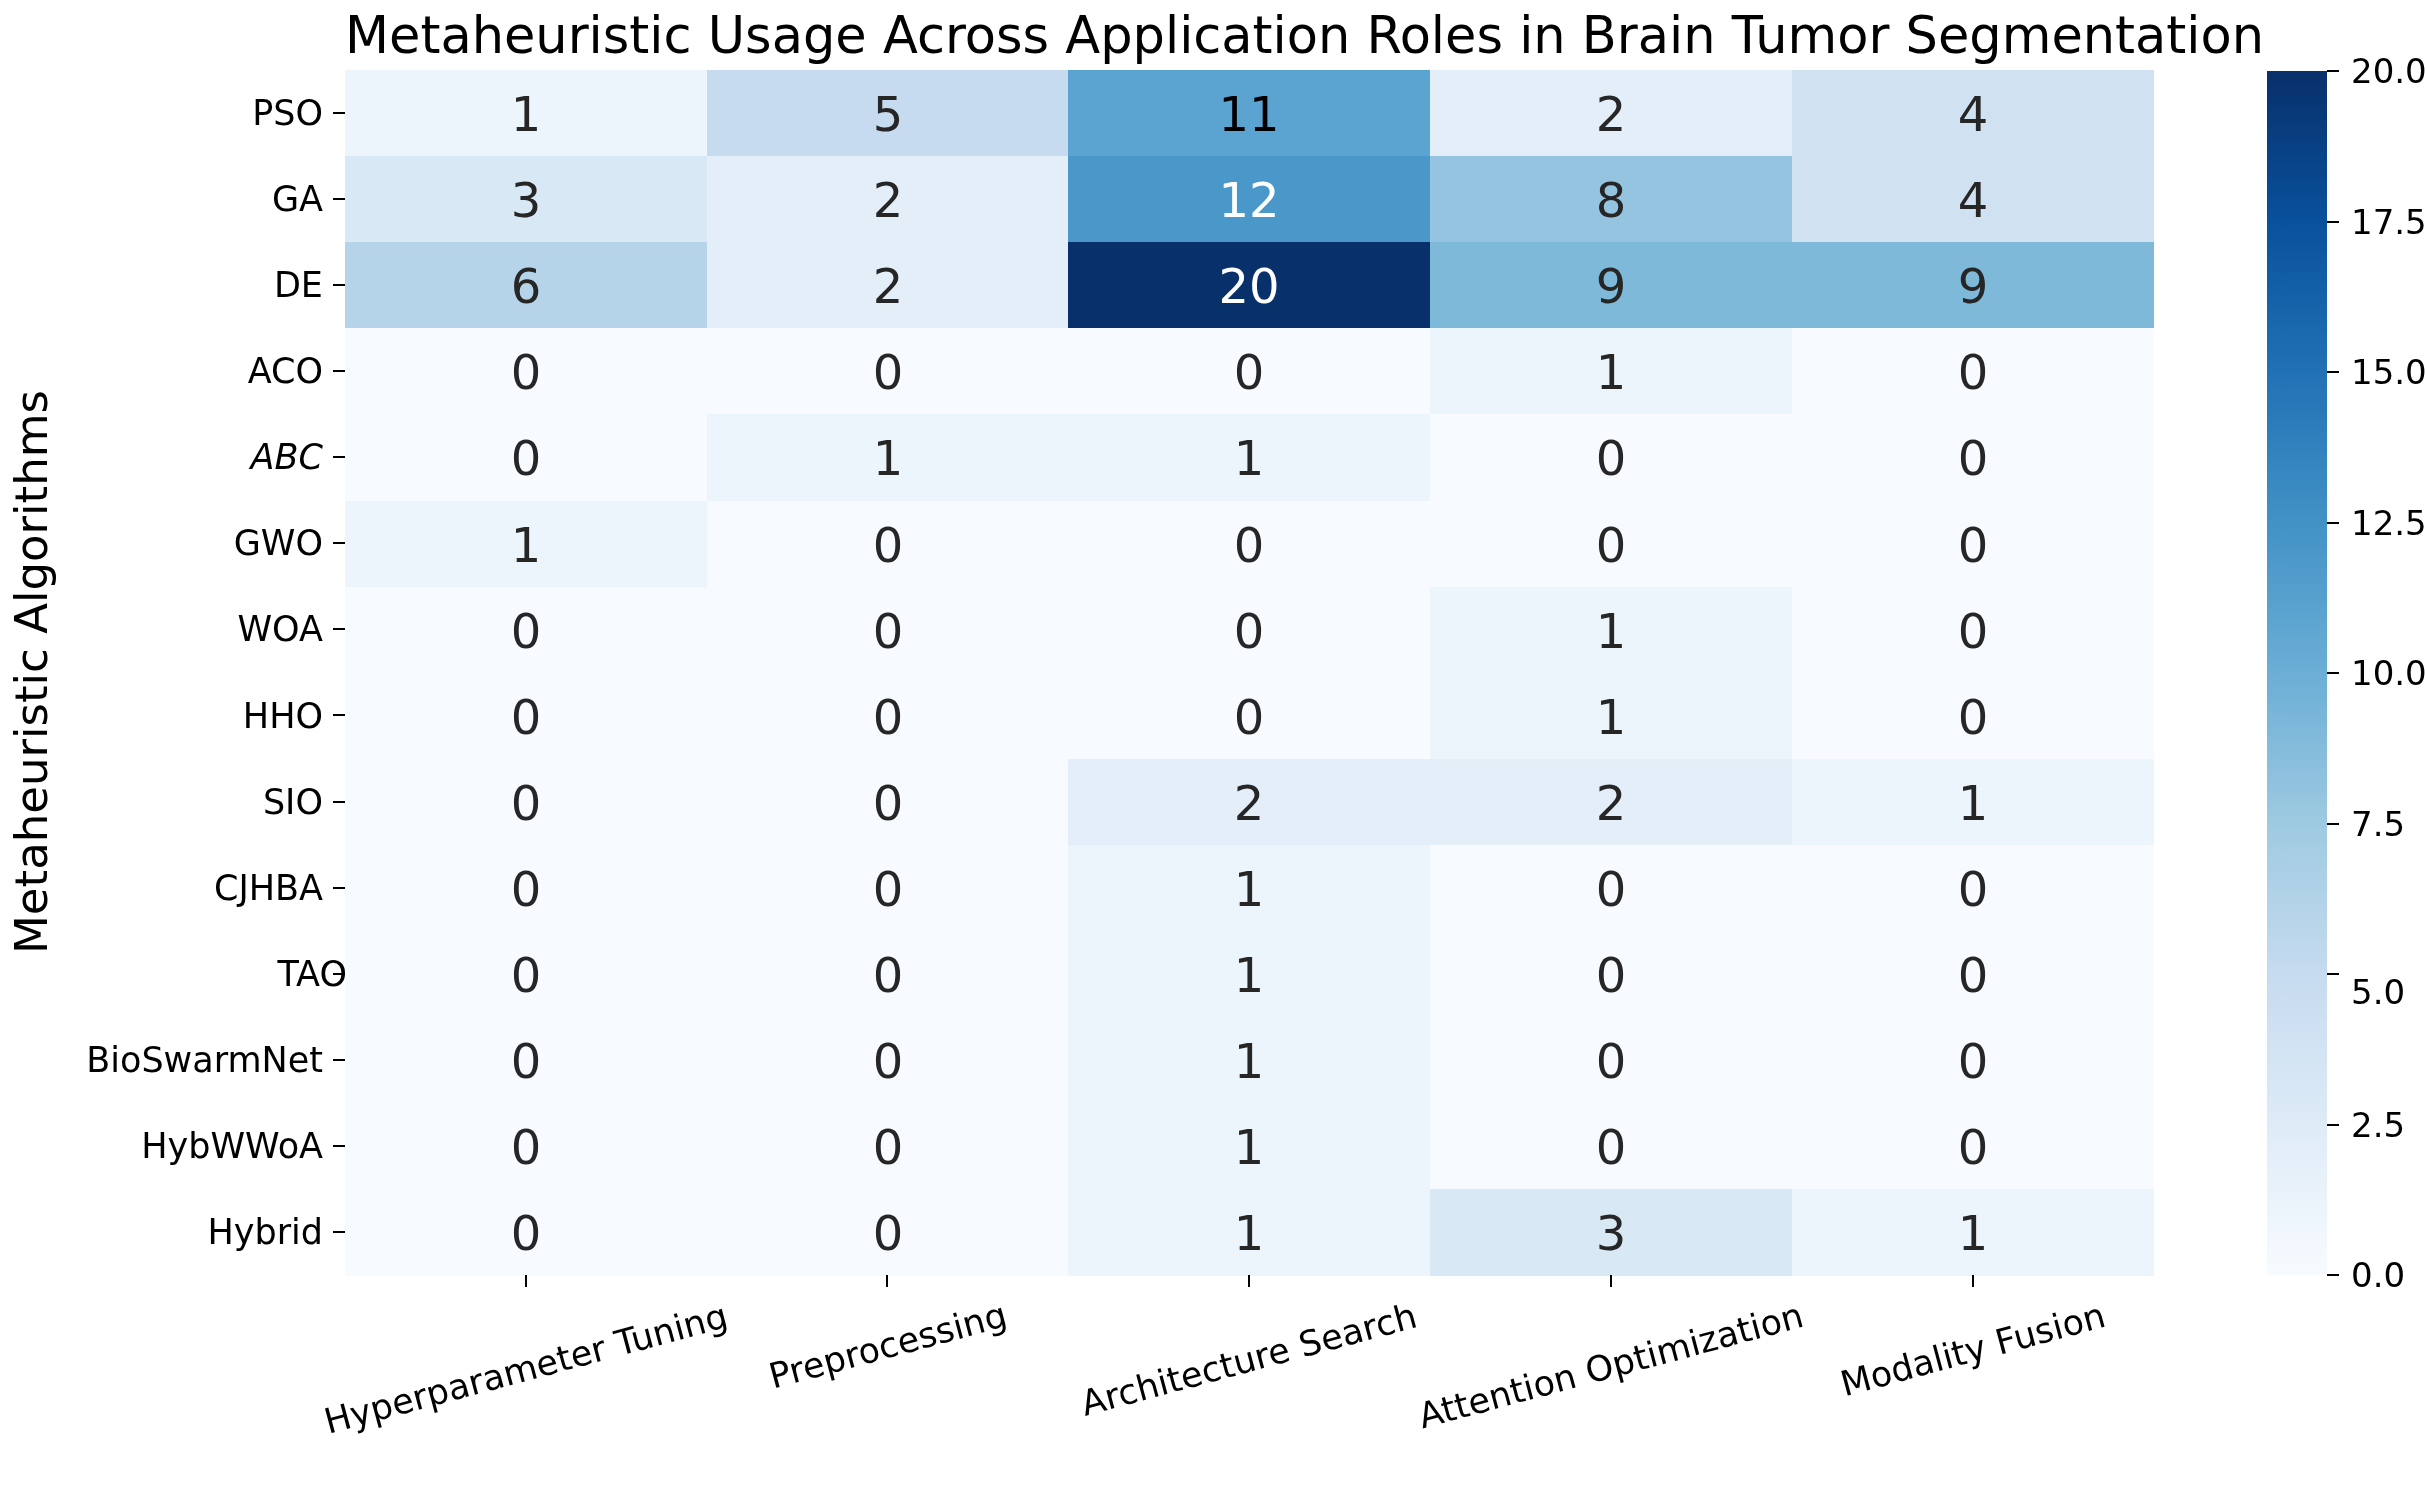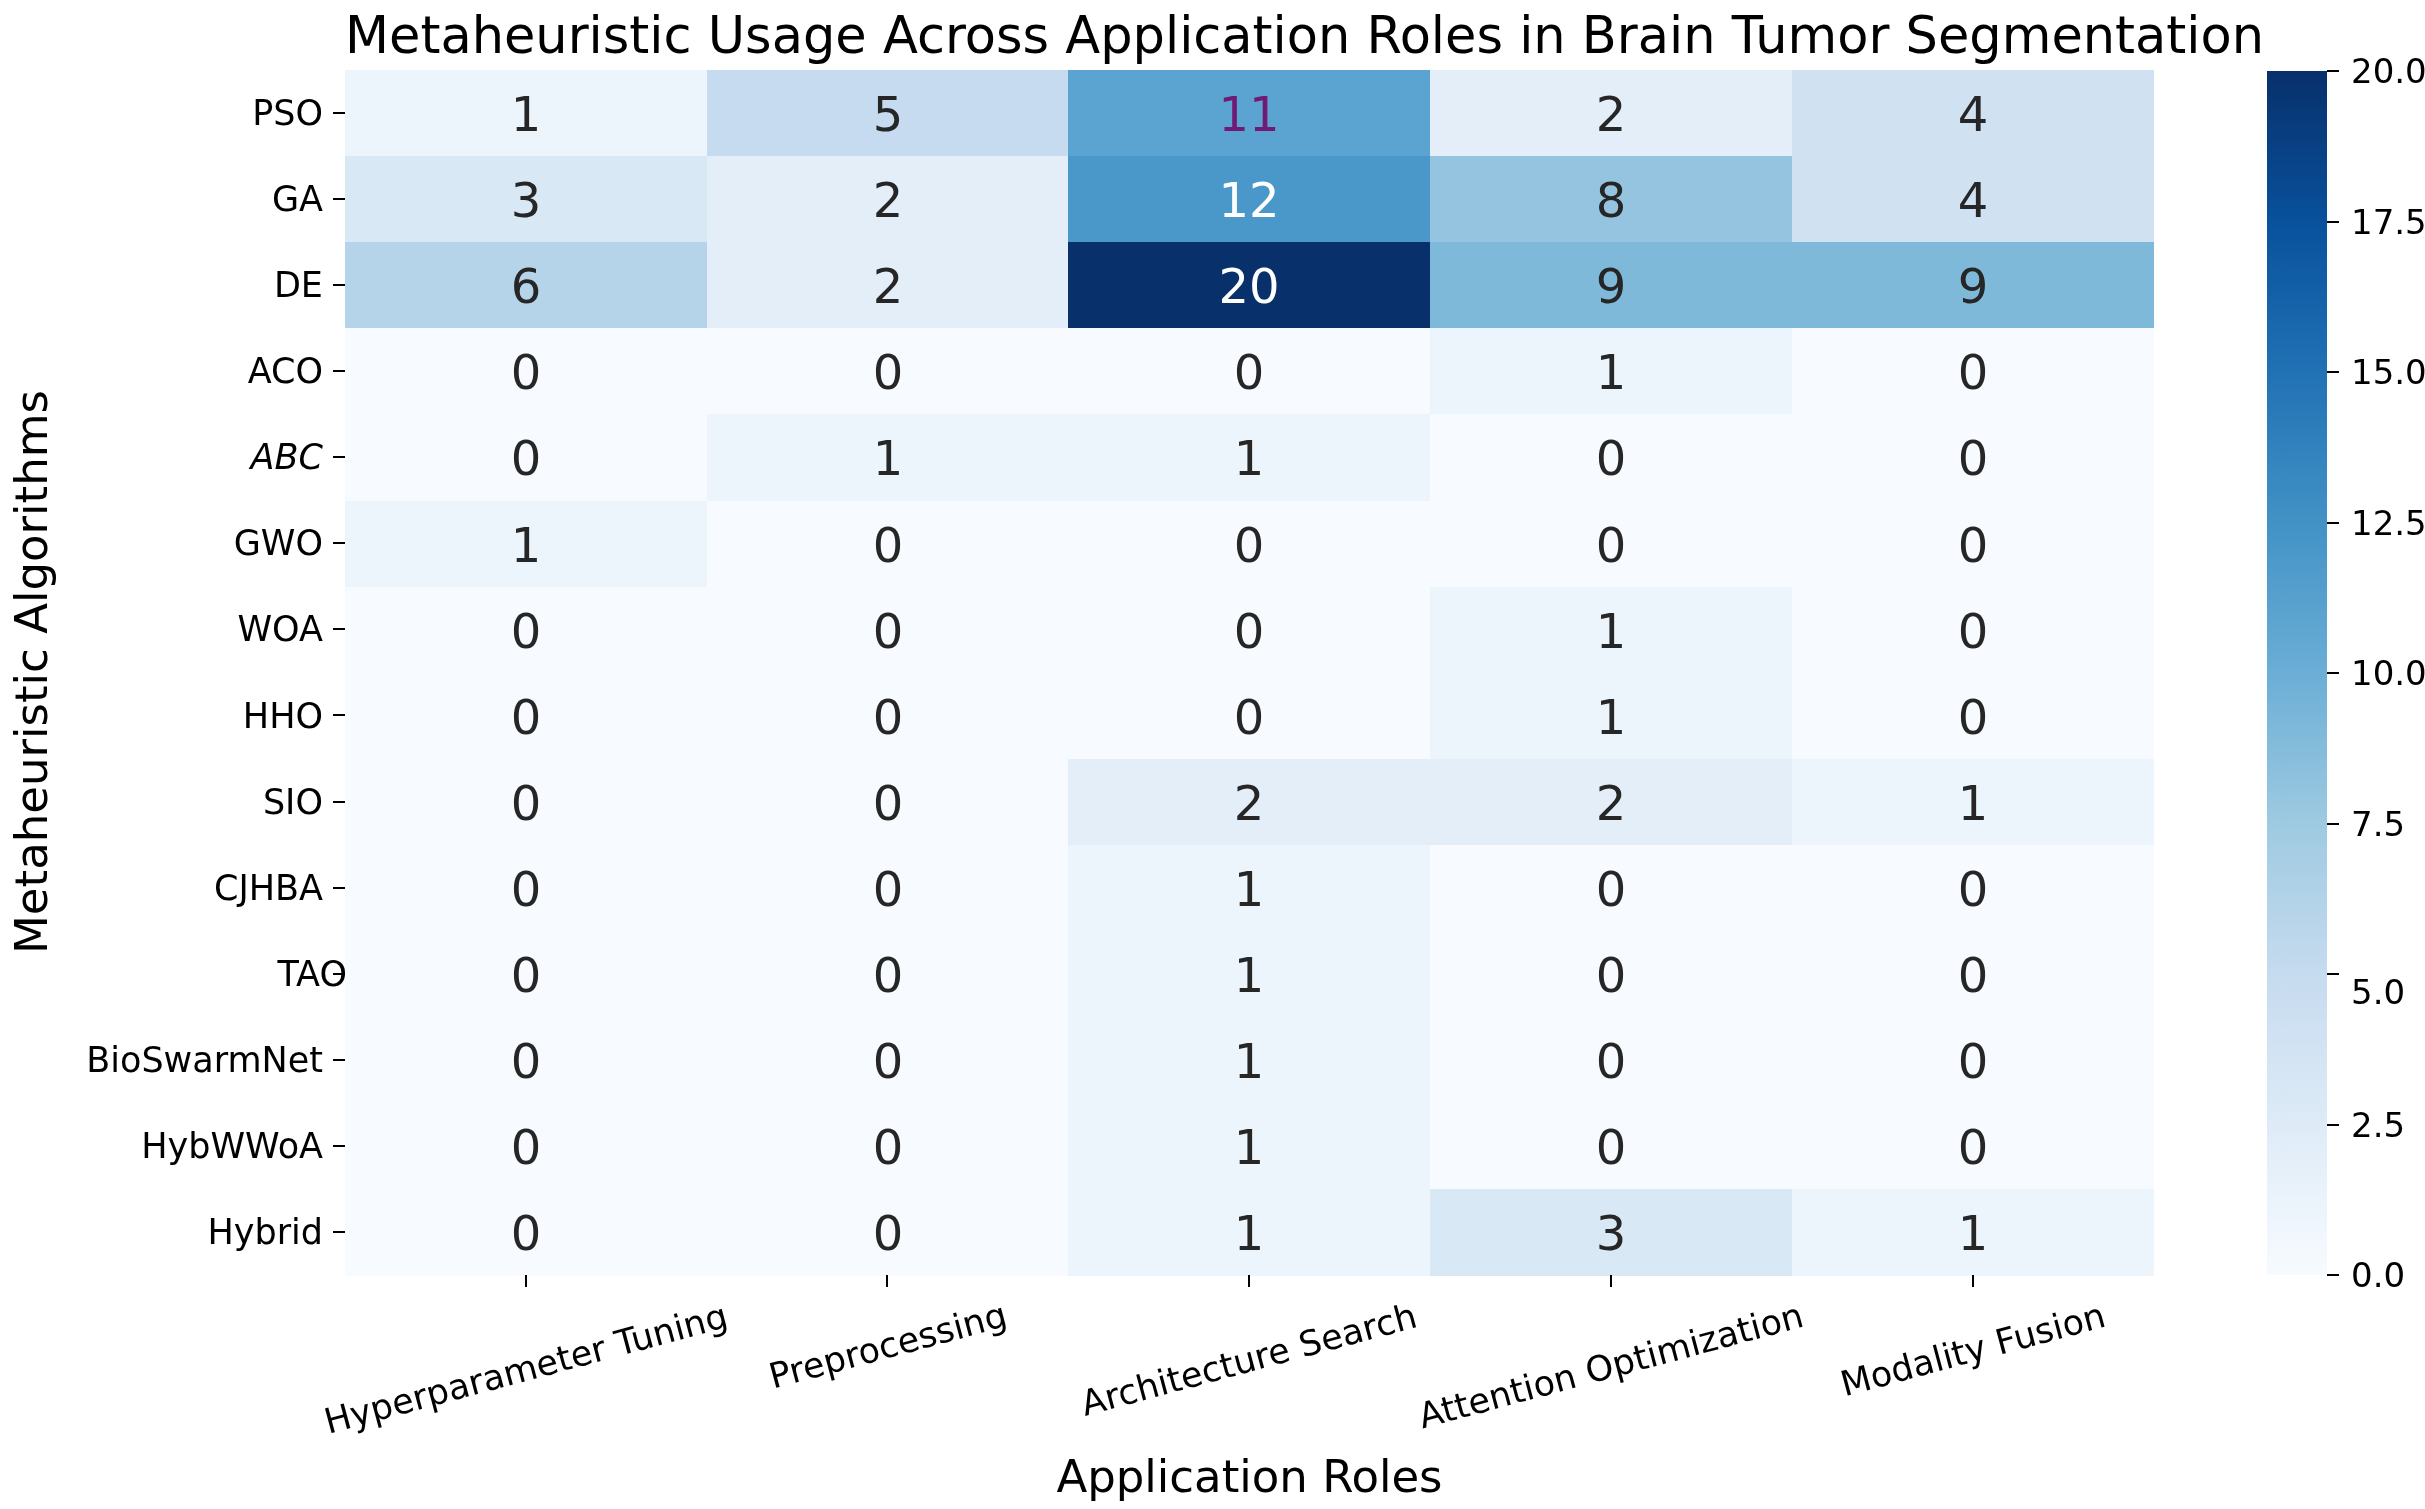--- a/index.html
+++ b/index.html
@@ -129,21 +129,21 @@
   <div class="chart-title">Metaheuristic Usage Across Application Roles in Brain Tumor Segmentation</div>
 
   <div id="heatmap-grid">
       <div class="hm-cell" style="left: 0px; top: 0px; width: 362px; height: 87px; background: rgb(237, 245, 252);">
         <span style="color: rgb(38, 38, 38);">1</span>
       </div>
       <div class="hm-cell" style="left: 362px; top: 0px; width: 362px; height: 87px; background: rgb(198, 219, 239);">
         <span style="color: rgb(38, 38, 38);">5</span>
       </div>
       <div class="hm-cell" style="left: 723px; top: 0px; width: 362px; height: 87px; background: rgb(91, 163, 208);">
-        <span style="color: #701a75;">11</span>
+        <span style="color: #000000;">11</span>
       </div>
       <div class="hm-cell" style="left: 1085px; top: 0px; width: 362px; height: 87px; background: rgb(227, 238, 249);">
         <span style="color: rgb(38, 38, 38);">2</span>
       </div>
       <div class="hm-cell" style="left: 1447px; top: 0px; width: 362px; height: 87px; background: rgb(208, 225, 242);">
         <span style="color: rgb(38, 38, 38);">4</span>
       </div>
       <div class="hm-cell" style="left: 0px; top: 86px; width: 362px; height: 87px; background: rgb(217, 232, 245);">
         <span style="color: rgb(38, 38, 38);">3</span>
       </div>
@@ -377,21 +377,20 @@
       <div class="xtick-mark" style="left: 886px;"></div>
       <div class="xtick-label" style="left: 888px; top: 1346px;">Preprocessing</div>
       <div class="xtick-mark" style="left: 1248px;"></div>
       <div class="xtick-label" style="left: 1249px; top: 1360px;">Architecture Search</div>
       <div class="xtick-mark" style="left: 1610px;"></div>
       <div class="xtick-label" style="left: 1611px; top: 1366px;">Attention Optimization</div>
       <div class="xtick-mark" style="left: 1972px;"></div>
       <div class="xtick-label" style="left: 1973px; top: 1350px;">Modality Fusion</div>
     </div>
 
-  <div class="axis-label-x">Application Roles</div>
   <div class="axis-label-y">Metaheuristic Algorithms</div>
 
   <div id="colorbar"></div>
   <div id="colorbar-ticks">
       <div class="cbar-tick-mark" style="top: 1274px;"></div>
       <div class="cbar-tick-label" style="top: 1275px;">0.0</div>
       <div class="cbar-tick-mark" style="top: 1124px;"></div>
       <div class="cbar-tick-label" style="top: 1125px;">2.5</div>
       <div class="cbar-tick-mark" style="top: 973px;"></div>
       <div class="cbar-tick-label" style="top: 992px;">5.0</div>

